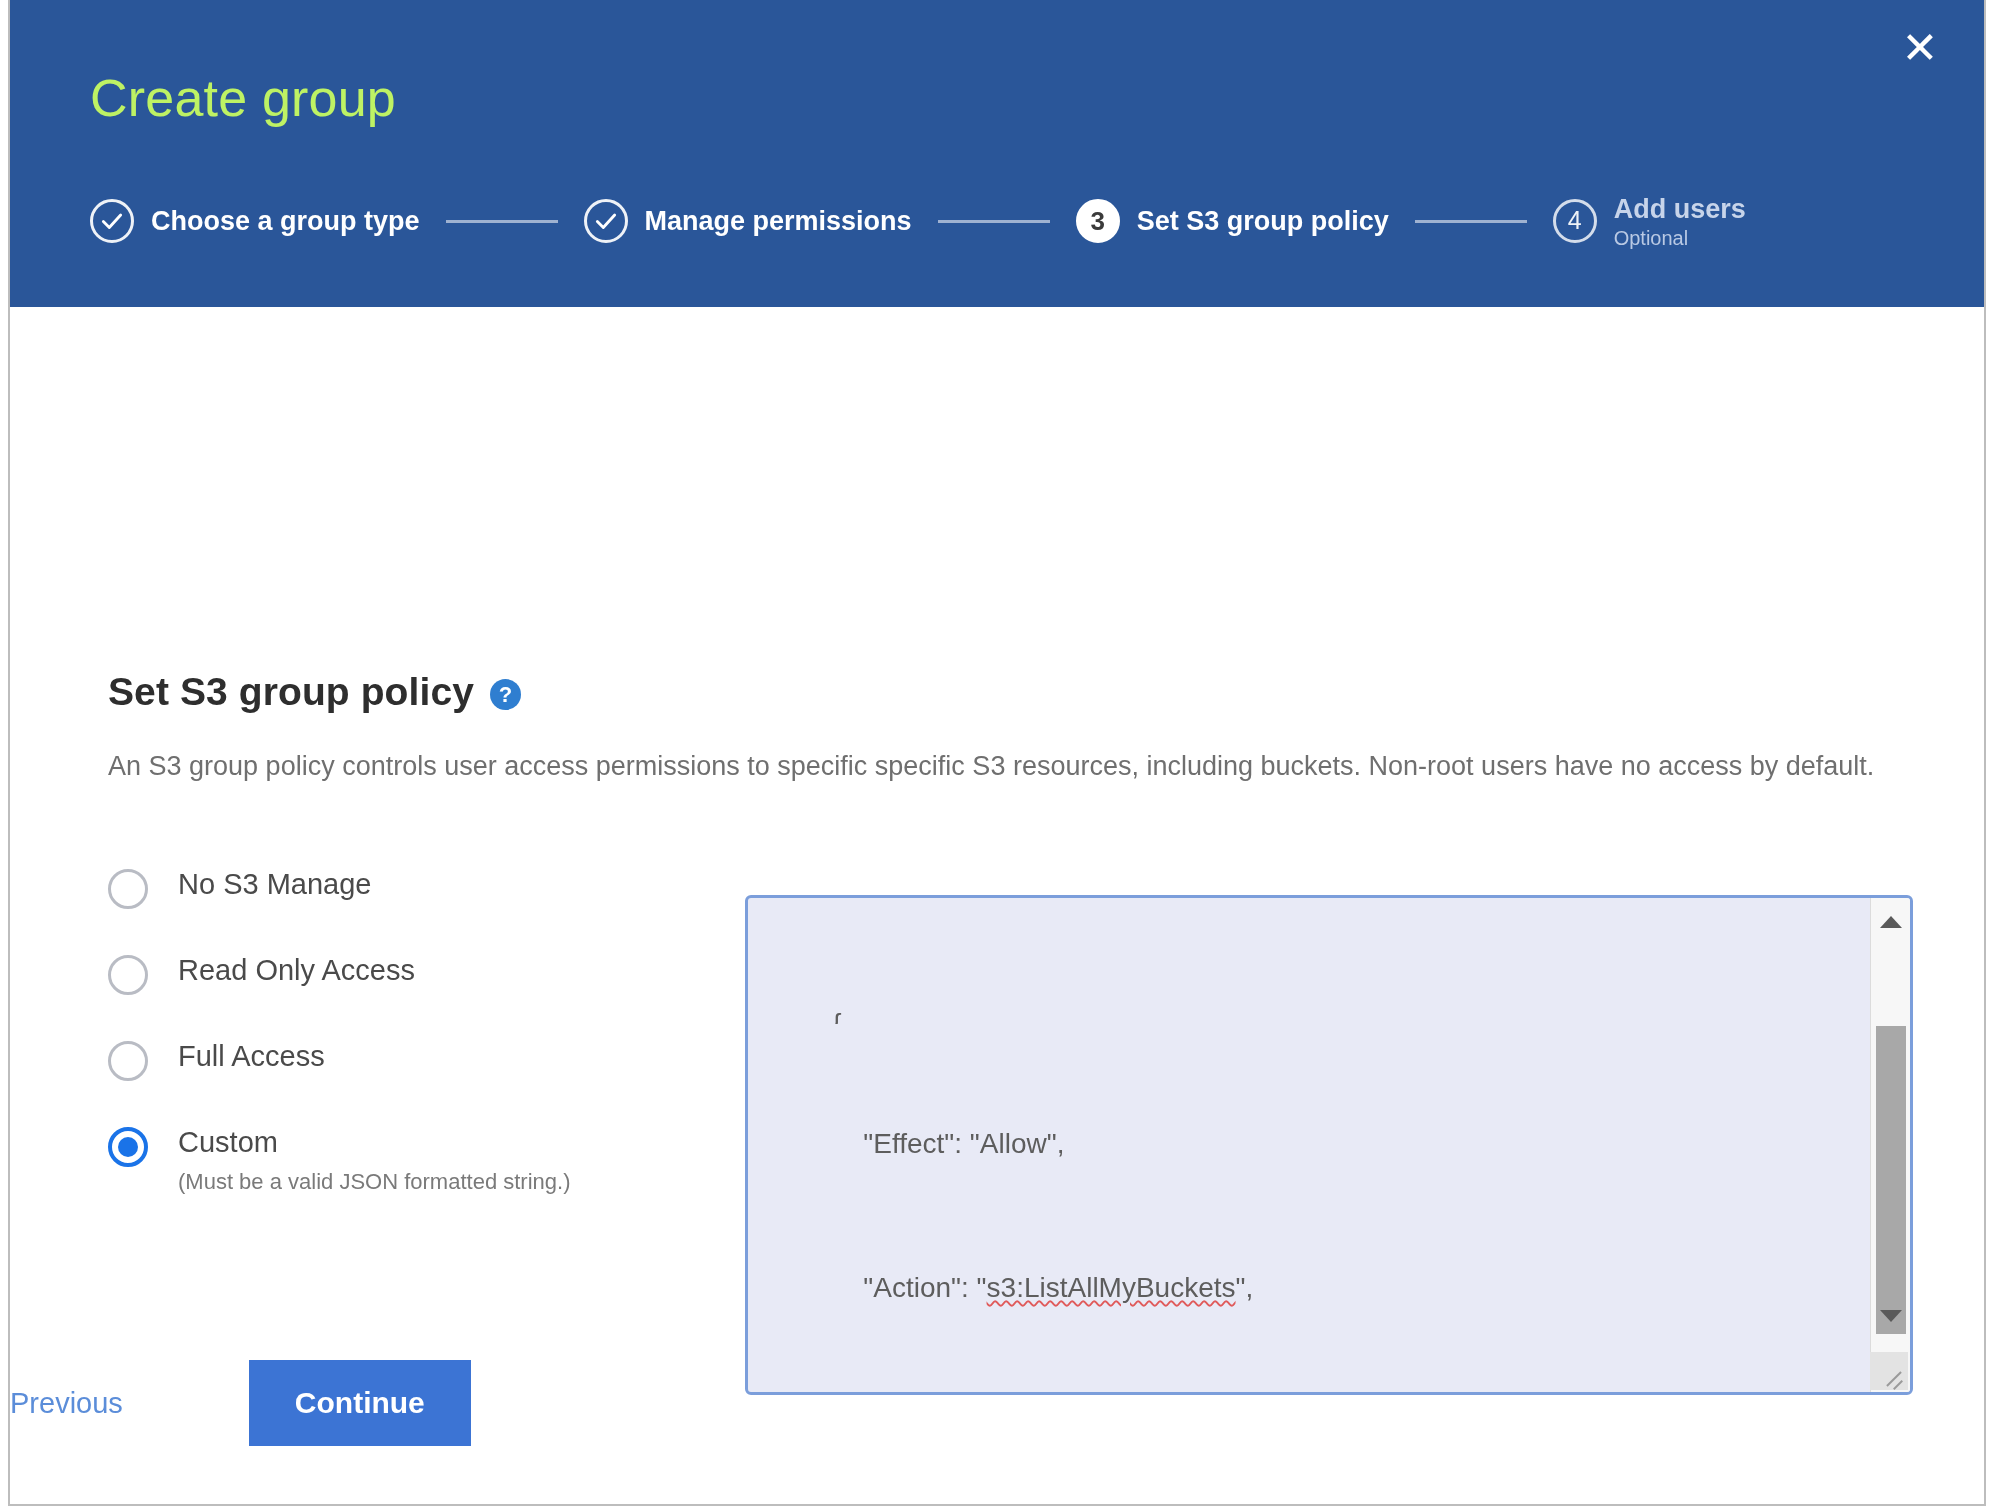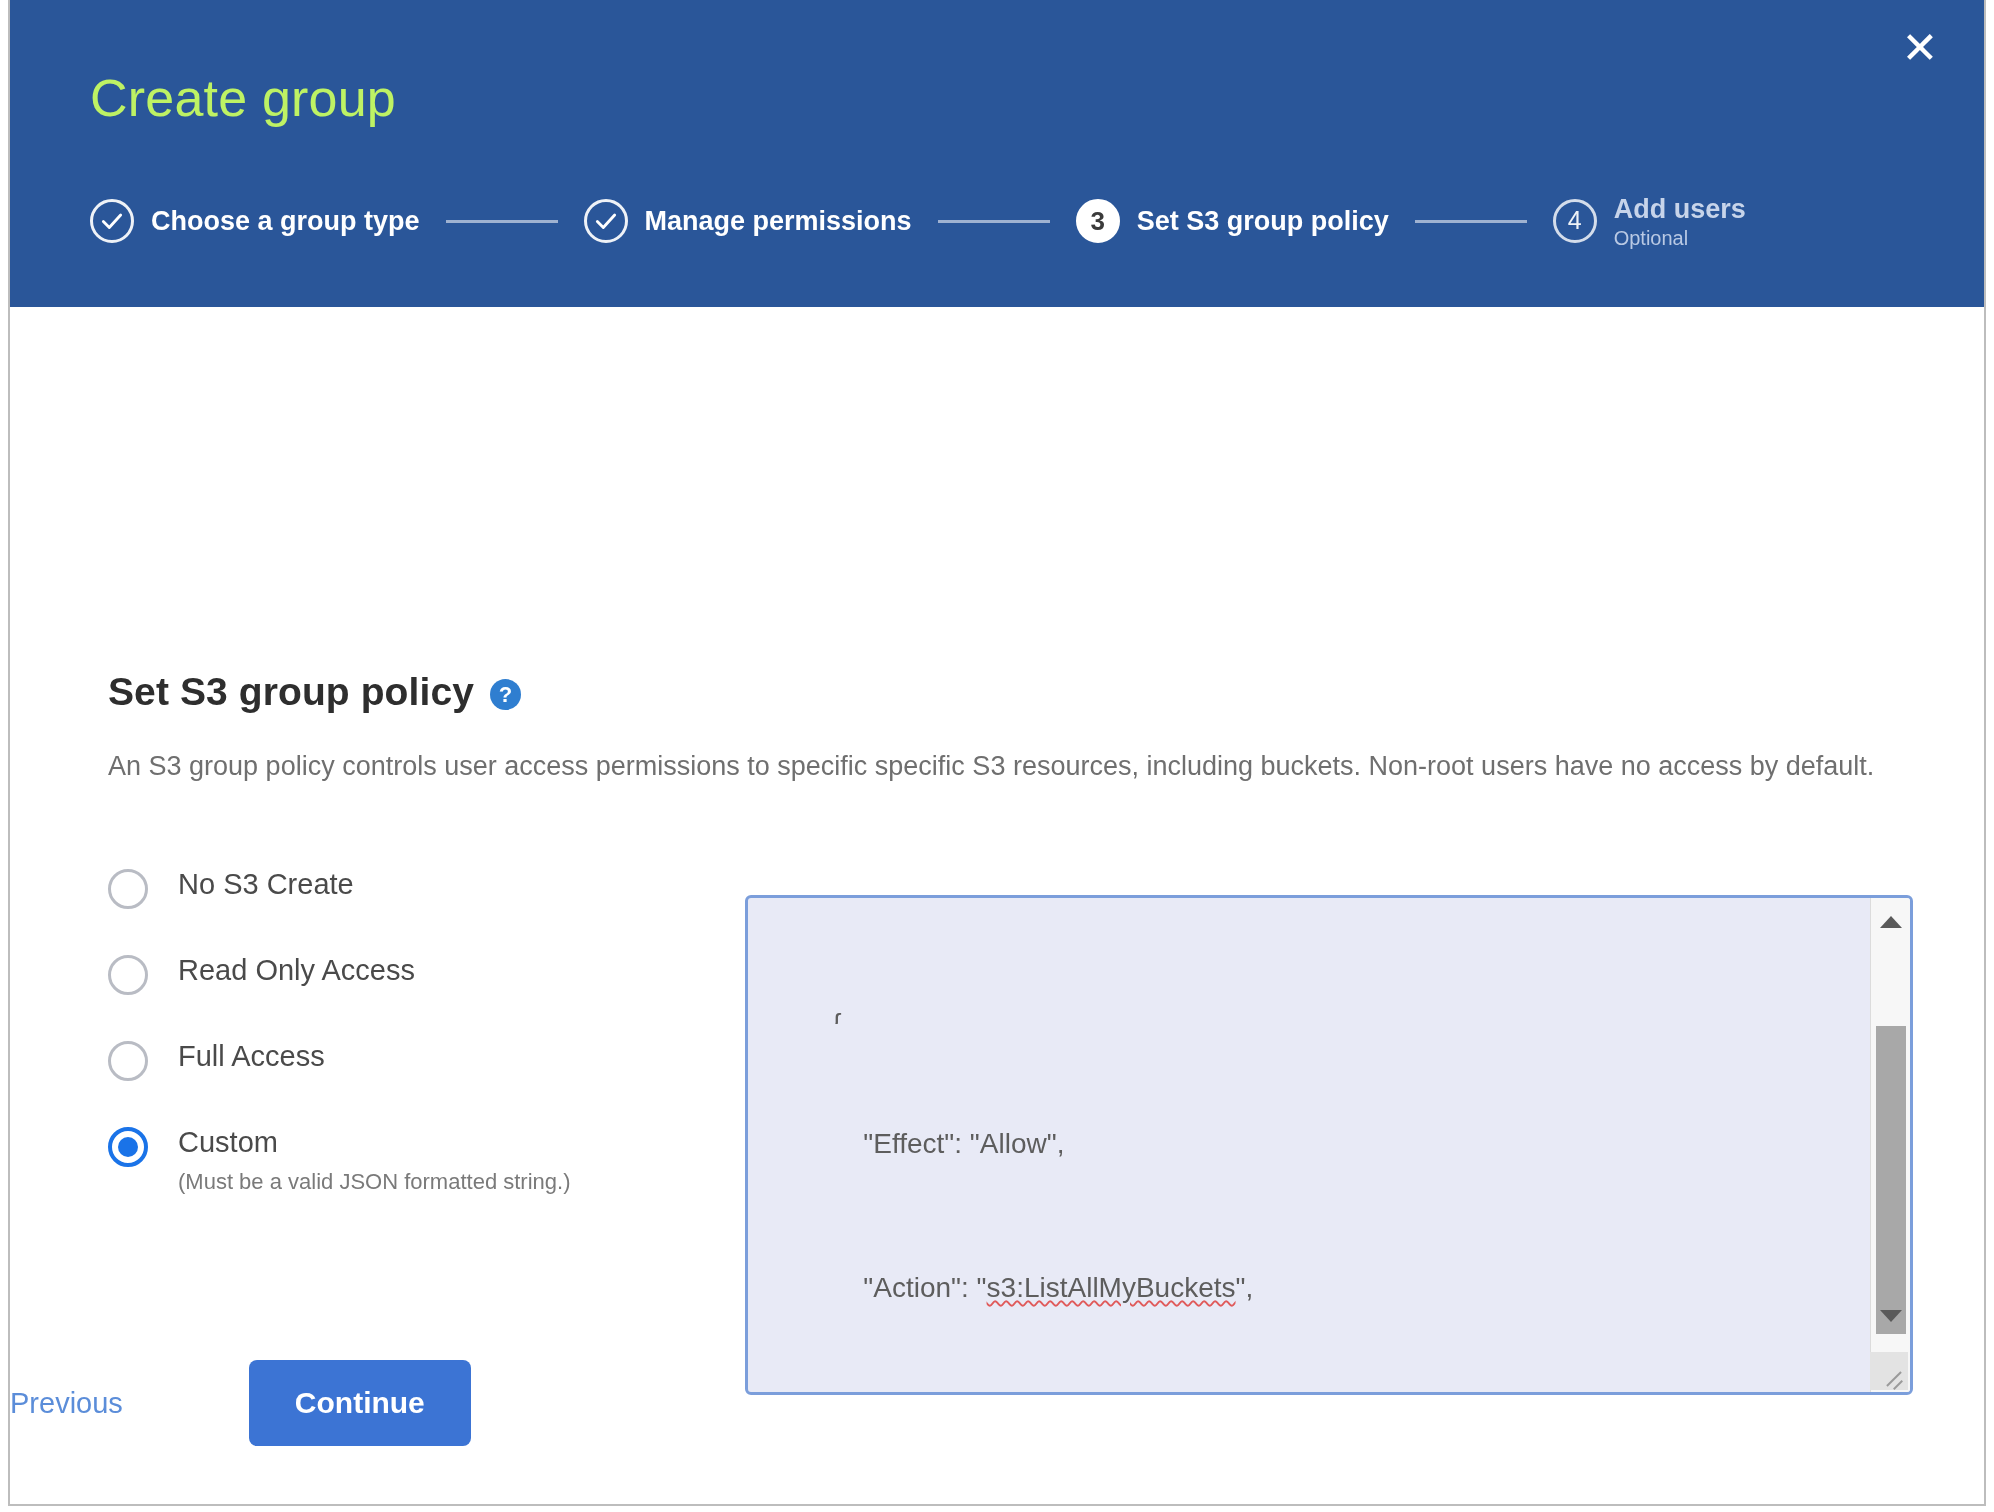--- a/index.html
+++ b/index.html
@@ -352,21 +352,21 @@
     font-family: "Liberation Sans", sans-serif;
   }
 
   .btn-continue {
     margin-left: 126px;
     background: #3c74d4;
     color: #ffffff;
     font-size: 30px;
     font-weight: 700;
     border: none;
-    border-radius: 8px;
+    border-radius: 0;
     padding: 0 46px;
     height: 86px;
     cursor: pointer;
     font-family: "Liberation Sans", sans-serif;
   }
 </style>
 </head>
 <body>
 
 <div class="modal">
@@ -432,21 +432,21 @@
       <div class="help-icon">?</div>
     </div>
 
     <div class="section-desc">An S3 group policy controls user access permissions to specific specific S3 resources, including buckets. Non-root users have no access by default.</div>
 
     <div class="radio-group">
 
       <div class="radio-row">
         <div class="radio-mark"></div>
         <div class="radio-text">
-          <div class="radio-label">No S3 Create</div>
+          <div class="radio-label">No S3 Manage</div>
         </div>
       </div>
 
       <div class="radio-row">
         <div class="radio-mark"></div>
         <div class="radio-text">
           <div class="radio-label">Read Only Access</div>
         </div>
       </div>
 

